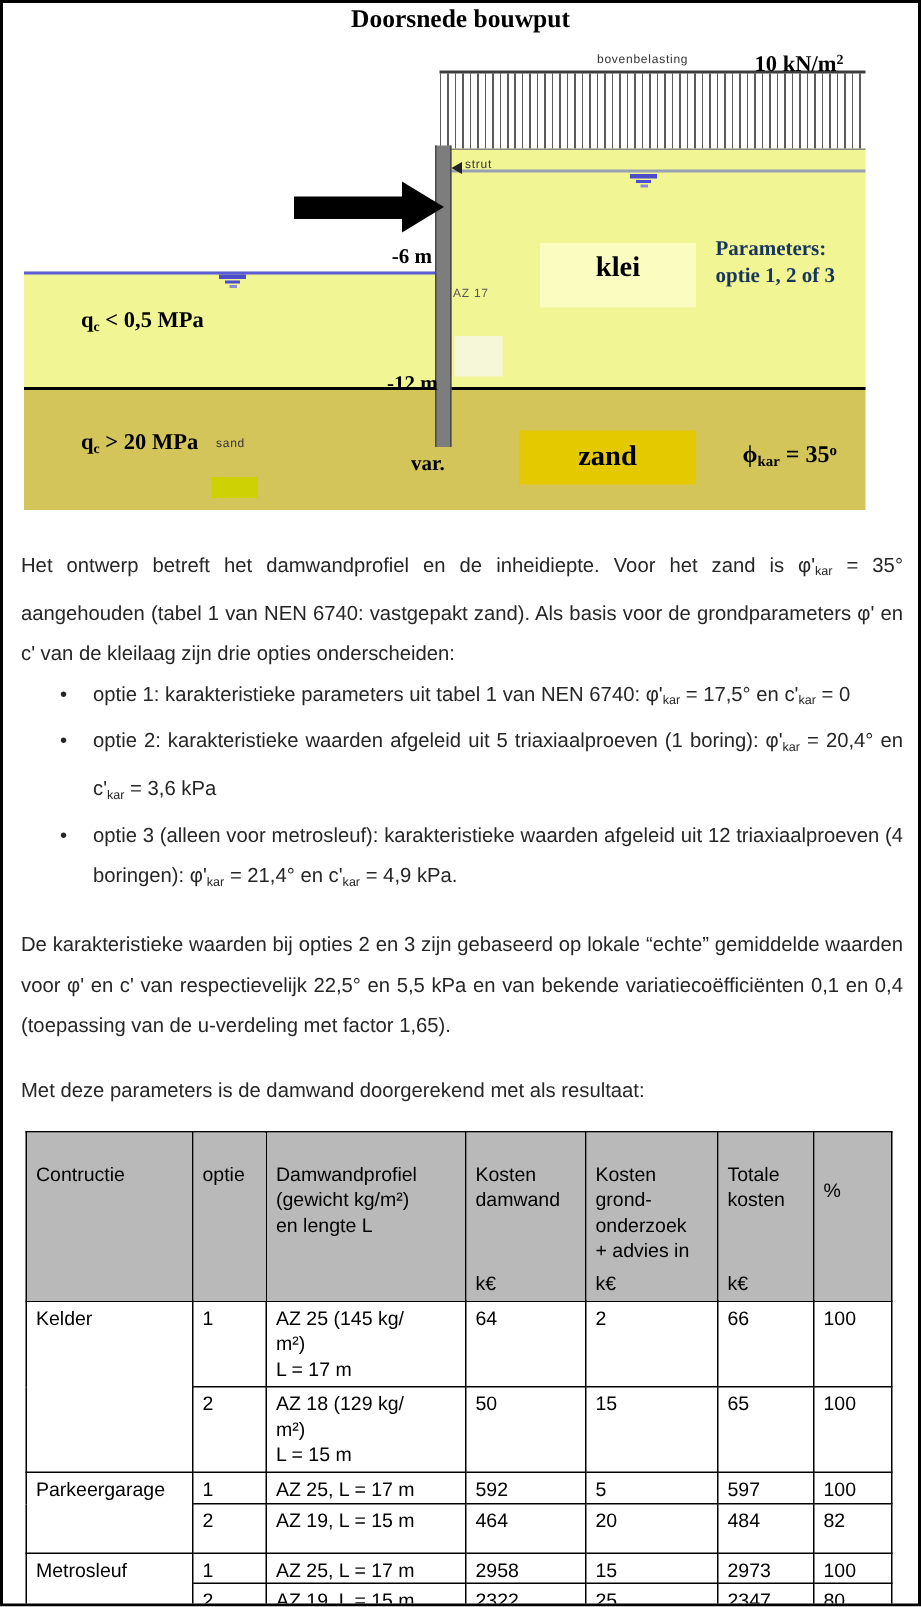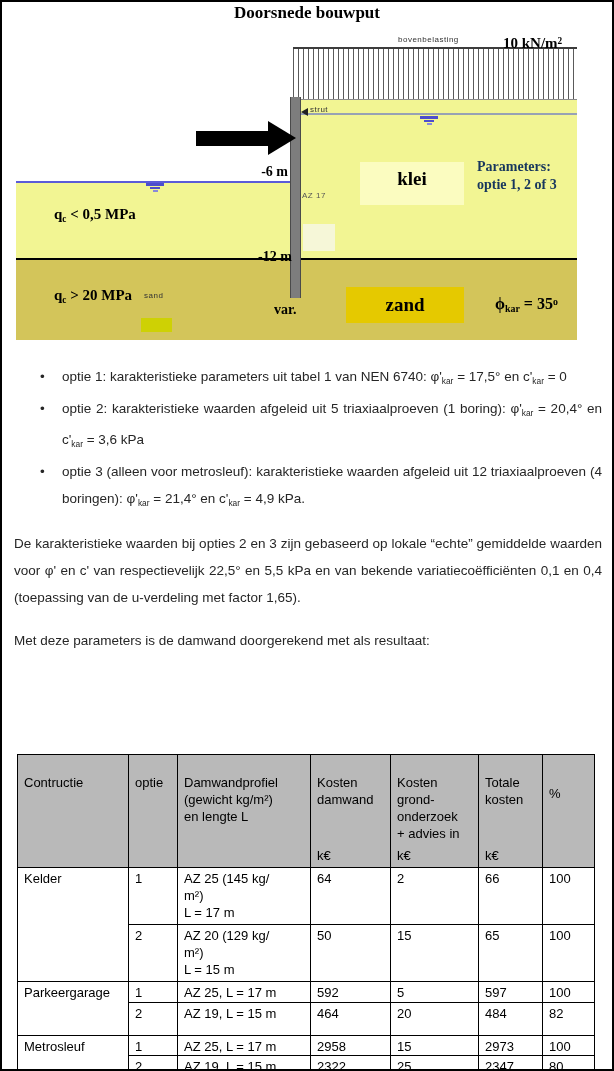--- a/index.html
+++ b/index.html
@@ -116,20 +116,21 @@
     <div class="abs box-label zand-box">zand</div>
 
     <div class="abs params">
       <div>Parameters:</div>
       <div>optie 1, 2 of 3</div>
     </div>
     <div class="abs phi">ϕ<sub>kar</sub> = 35<sup>o</sup></div>
   </div>
 
   <div class="prose">
+    <p>Het ontwerp betreft het damwandprofiel en de inheidiepte. Voor het zand is φ'<sub>kar</sub> = 35° aangehouden (tabel 1 van NEN 6740: vastgepakt zand). Als basis voor de grondparameters φ' en c' van de kleilaag zijn drie opties onderscheiden:</p>
     <ul>
       <li>
         <span class="marker">•</span>
         <span class="btxt">optie 1: karakteristieke parameters uit tabel 1 van NEN 6740: φ'<sub>kar</sub> = 17,5° en c'<sub>kar</sub> = 0</span>
       </li>
       <li>
         <span class="marker">•</span>
         <span class="btxt">optie 2: karakteristieke waarden afgeleid uit 5 triaxiaalproeven (1 boring): φ'<sub>kar</sub> = 20,4° en c'<sub>kar</sub> = 3,6 kPa</span>
       </li>
       <li>
@@ -174,21 +175,21 @@
       <td>AZ 25 (145 kg/
 m²)
  L = 17 m</td>
       <td>64</td>
       <td>2</td>
       <td>66</td>
       <td>100</td>
     </tr>
     <tr class="r2">
       <td>2</td>
-      <td>AZ 20 (129 kg/
+      <td>AZ 18 (129 kg/
 m²)
 L = 15 m</td>
       <td>50</td>
       <td>15</td>
       <td>65</td>
       <td>100</td>
     </tr>
     <tr class="r3">
       <td rowspan="2">Parkeergarage</td>
       <td>1</td>

